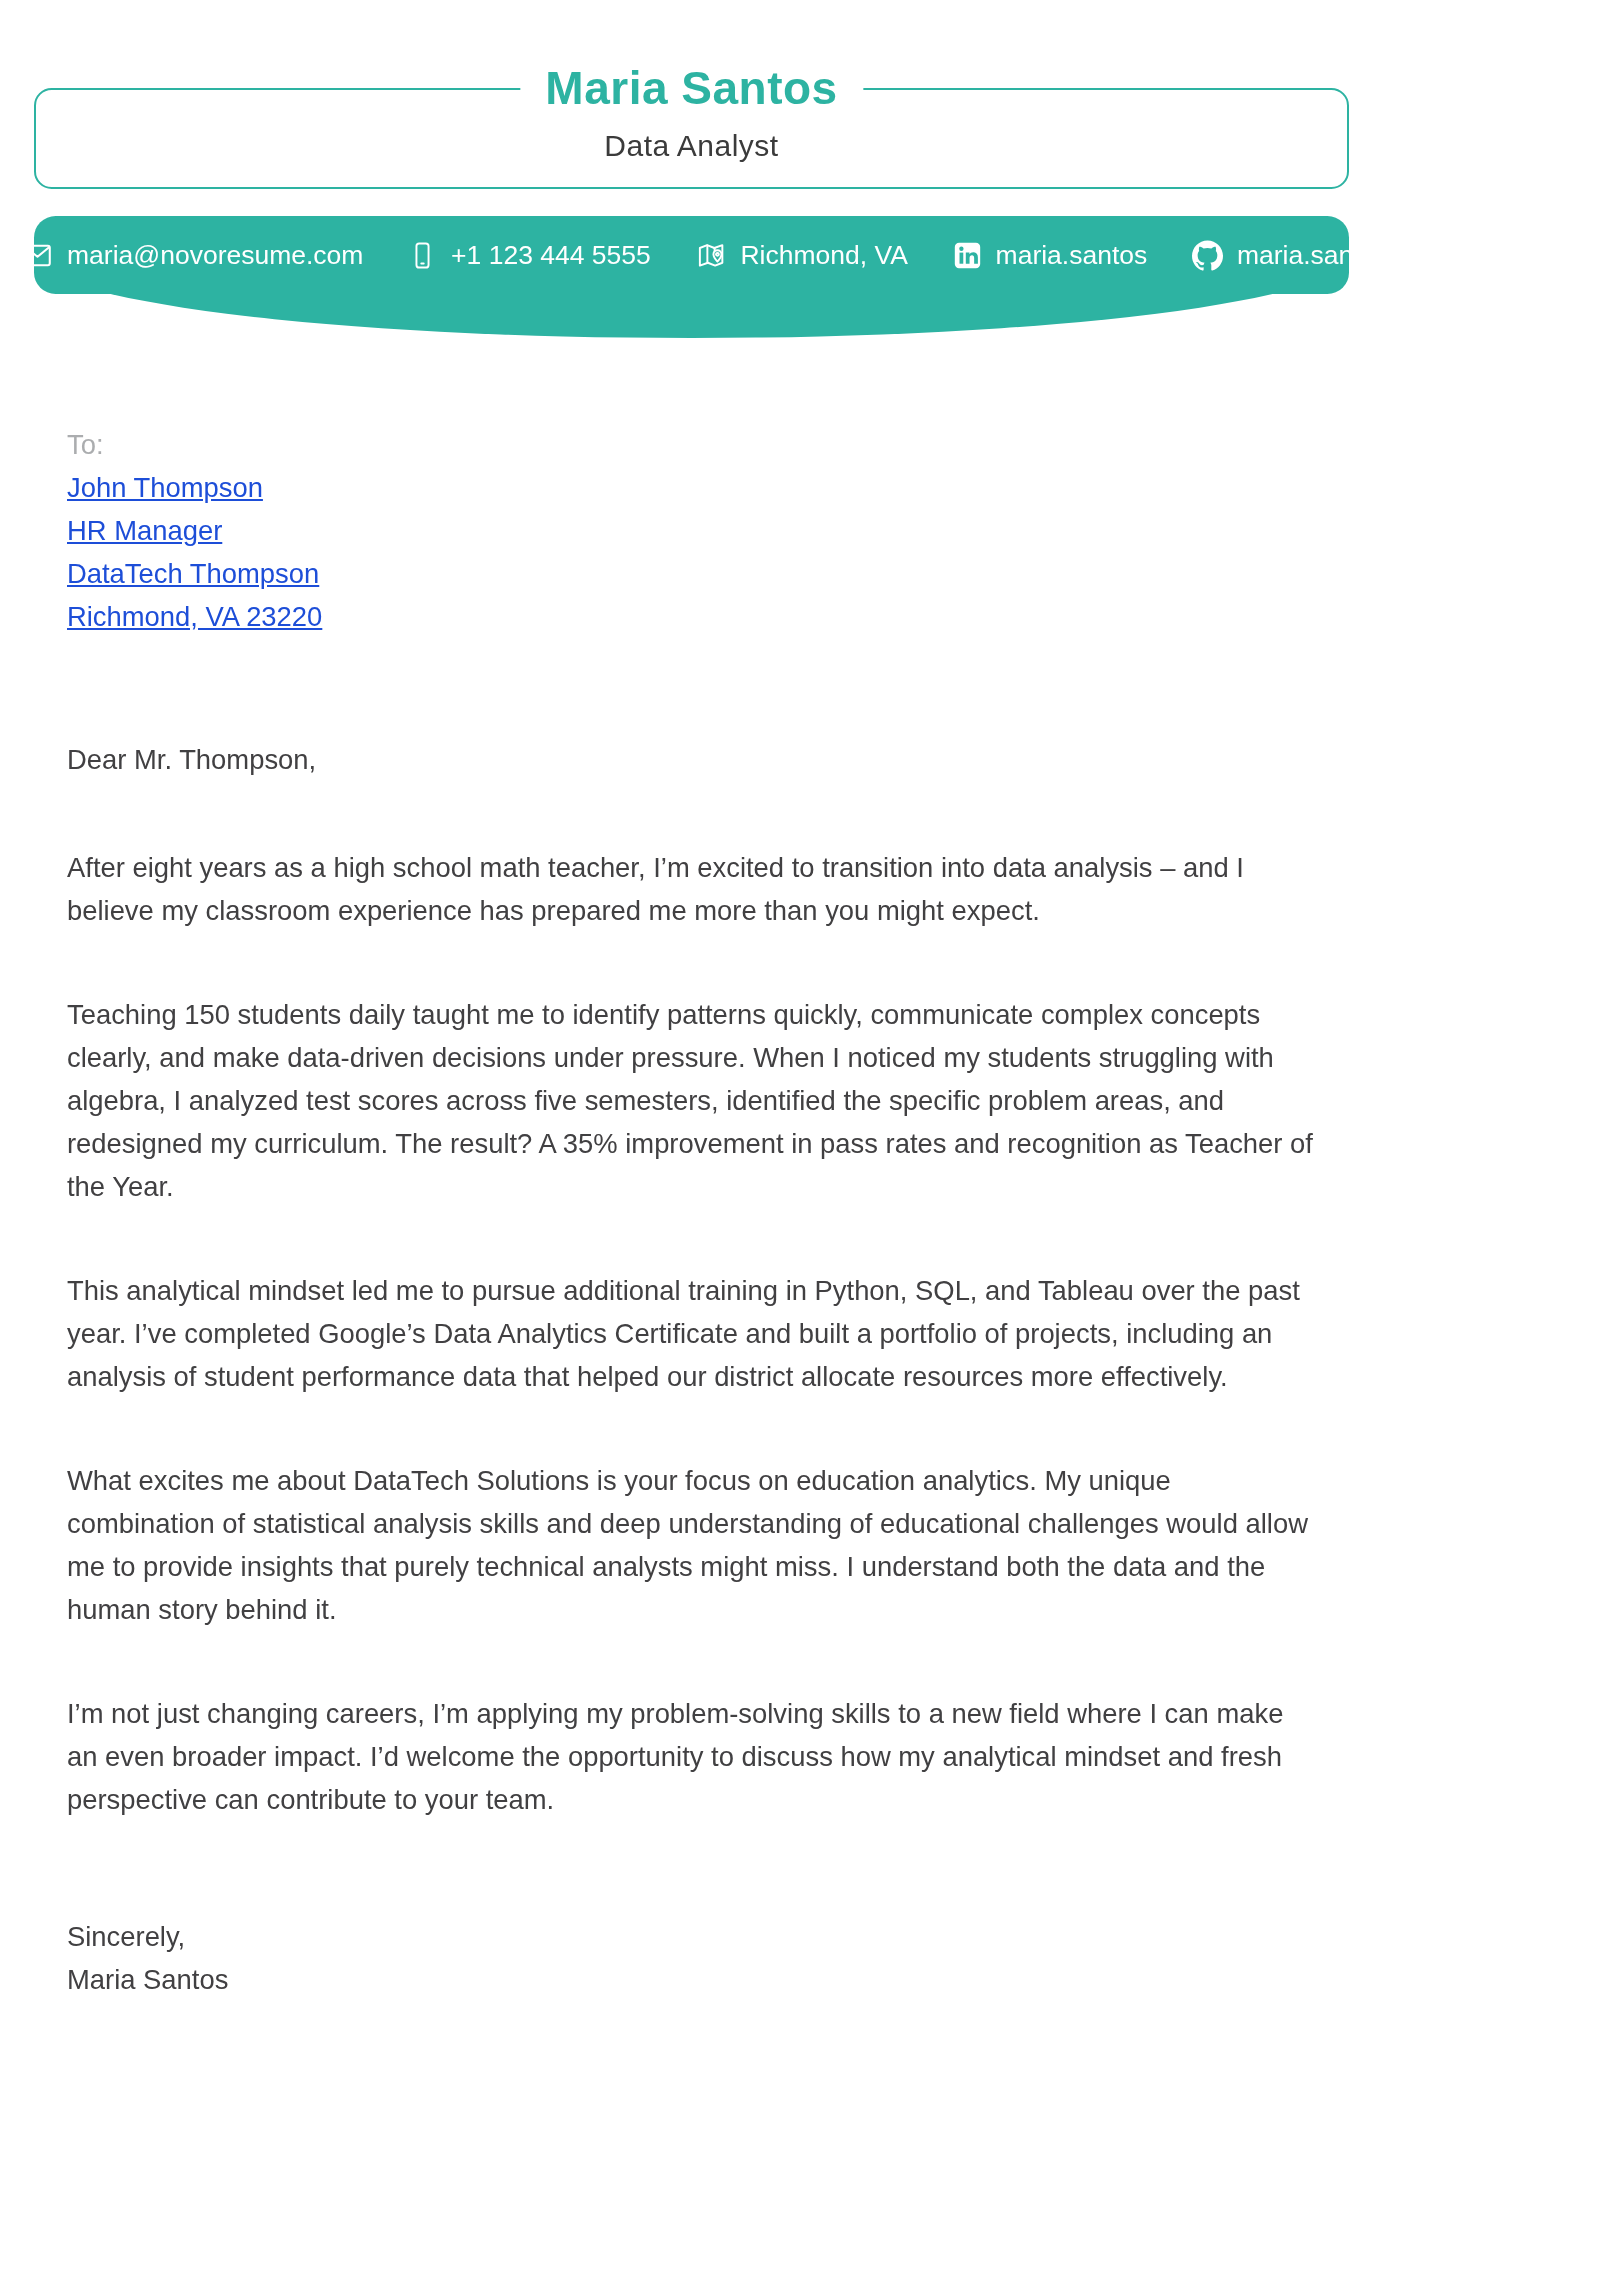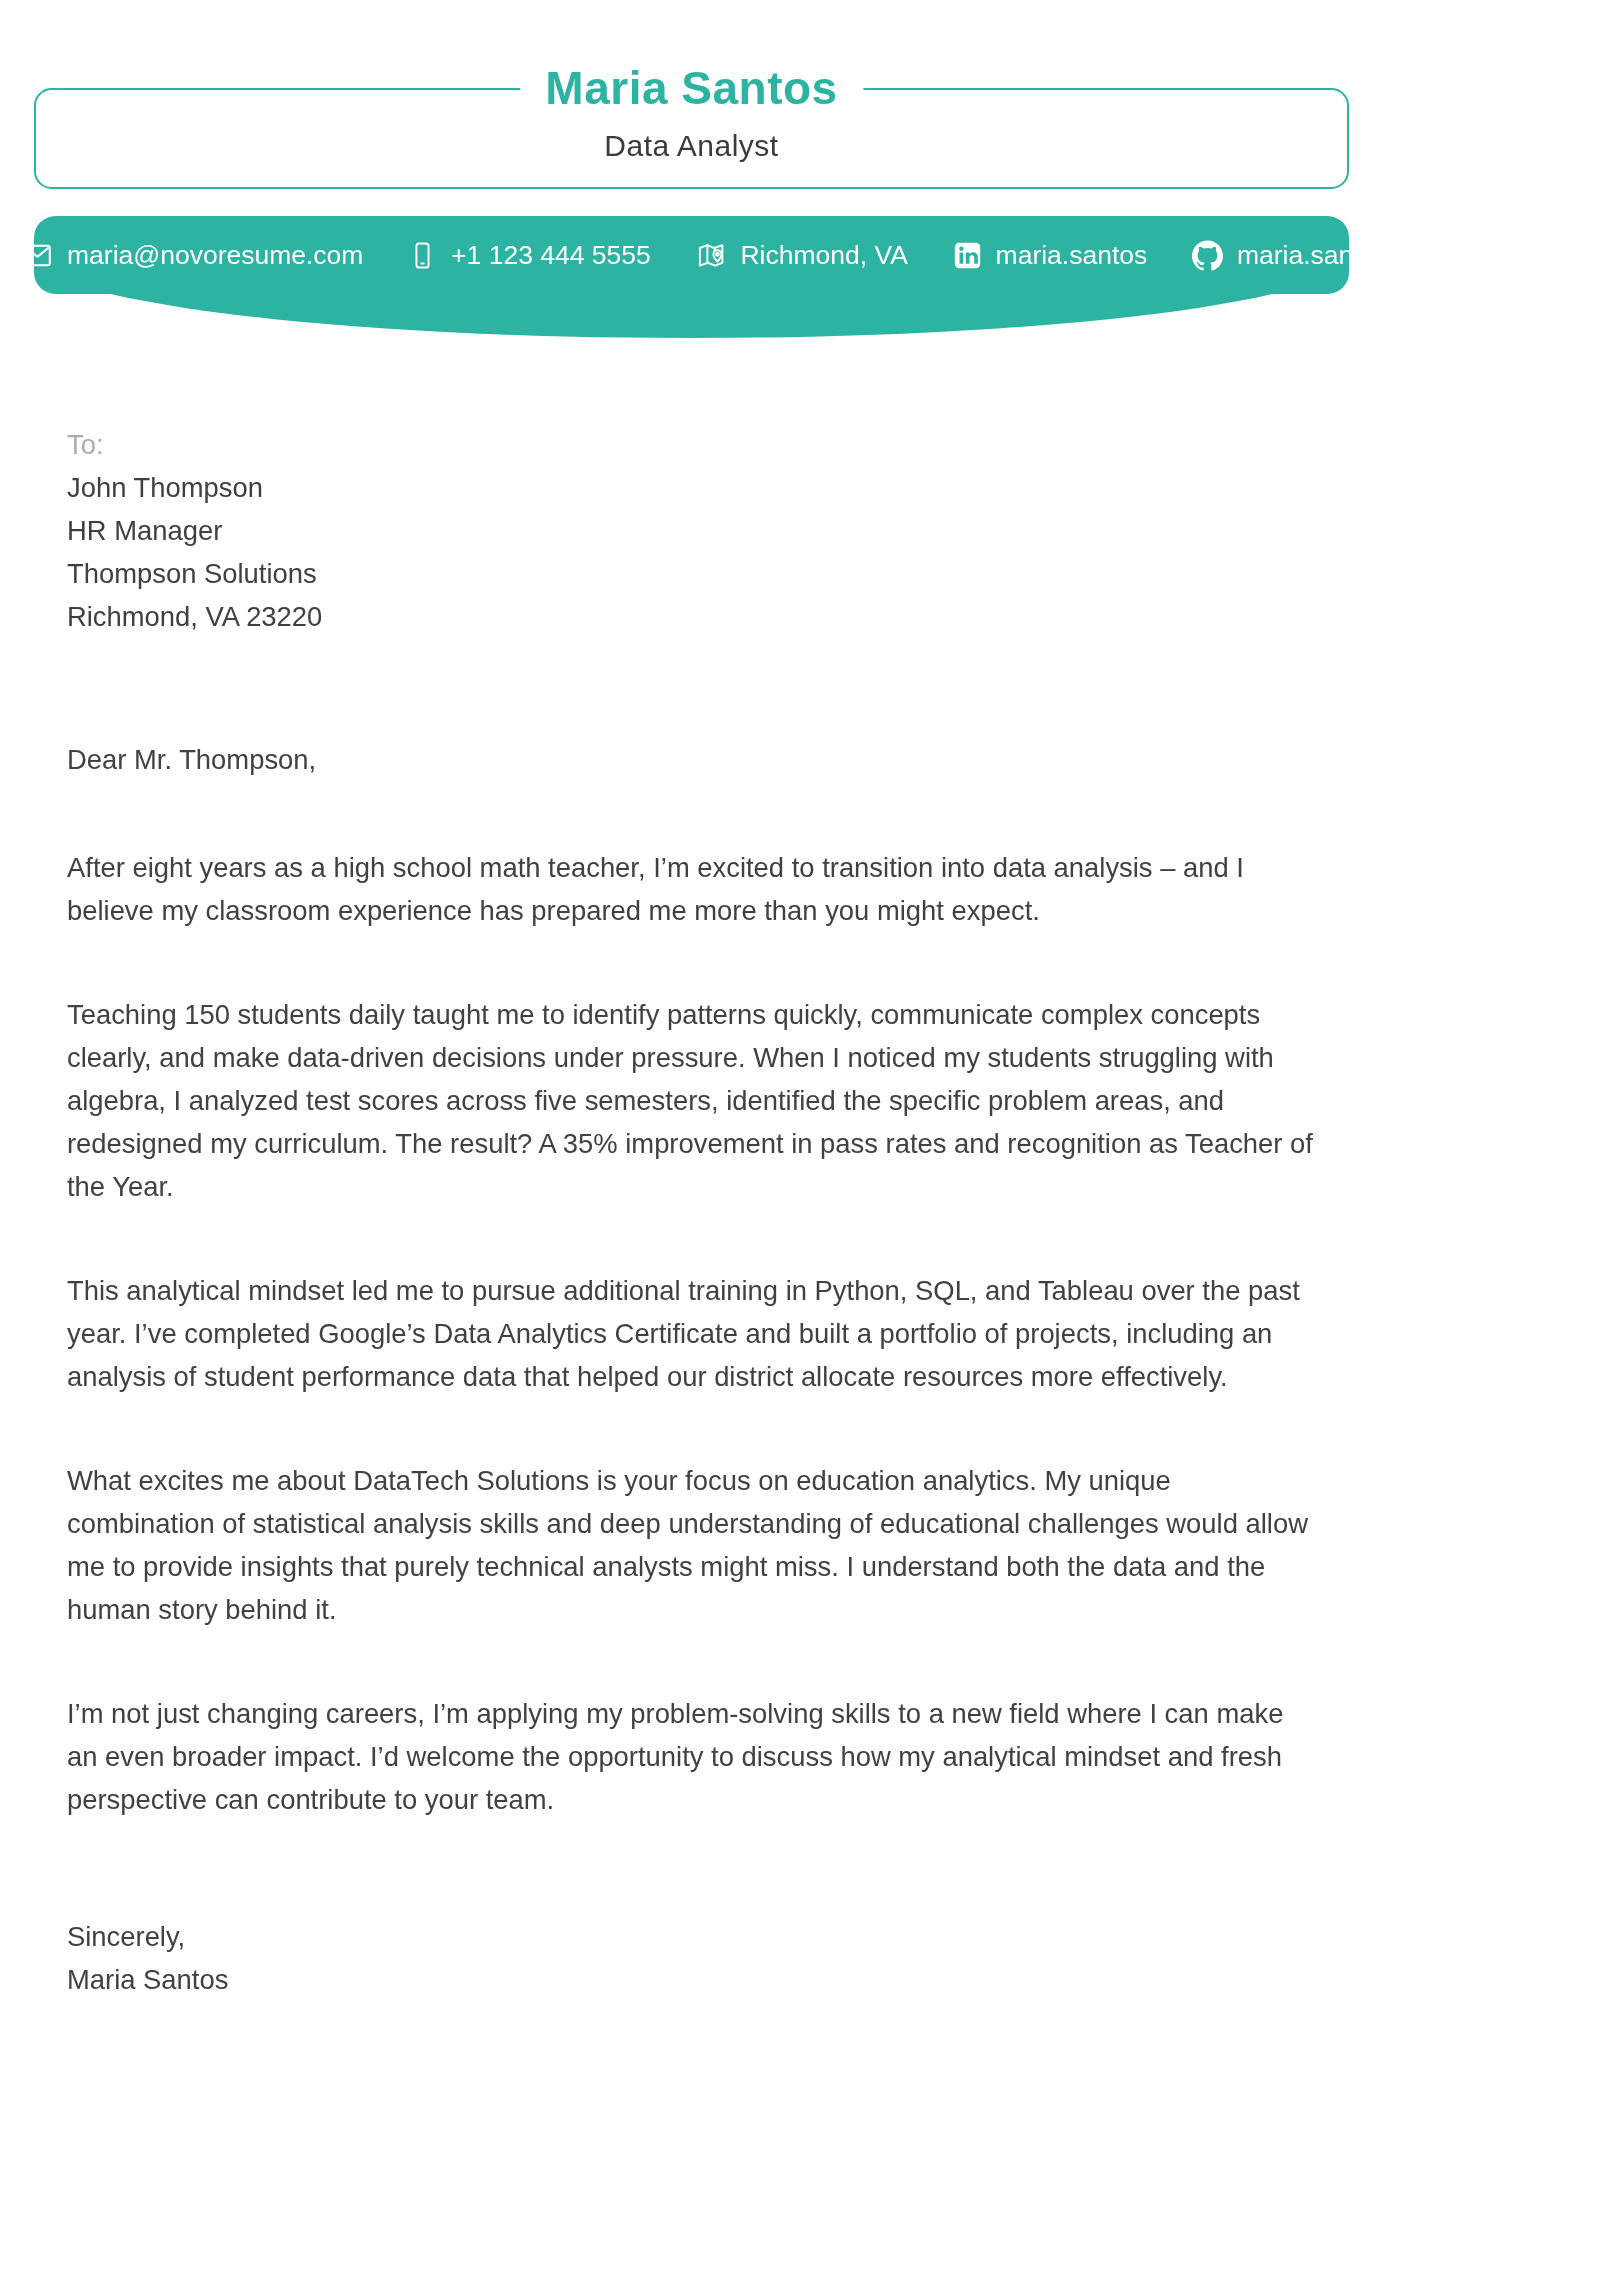--- a/index.html
+++ b/index.html
@@ -98,21 +98,21 @@
     position: absolute;
     left: 67px;
     right: 63px;
     top: 375px;
     font-size: 27.4px;
     line-height: 43px;
     color: #414042;
     margin-top: 48px;
   }
   .to-label { color: #abadaf; }
-  .recipient-line { color: #404040; }
+  .recipient-line { color: #1d4ed8; text-decoration: underline; }
   .greeting { margin-top: 100px; }
   .para { margin-top: 61px; }
   .para-first { margin-top: 65px; }
   .closing-block { margin-top: 94px; }
   .closing { }
   .signature { font-style: normal; }
 </style>
 </head>
 <body>
 
@@ -182,21 +182,21 @@
         <span>maria.santos</span>
       </div>
 
     </div>
   </div>
 
   <div class="letter">
     <div class="to-label">To:</div>
     <div class="recipient-line">John Thompson</div>
     <div class="recipient-line">HR Manager</div>
-    <div class="recipient-line">Thompson Solutions</div>
+    <div class="recipient-line">DataTech Thompson</div>
     <div class="recipient-line">Richmond, VA 23220</div>
 
     <p class="greeting">Dear Mr. Thompson,</p>
 
     <p class="para para-first">After eight years as a high school math teacher, I’m excited to transition into data analysis – and I believe my classroom experience has prepared me more than you might expect.</p>
     <p class="para">Teaching 150 students daily taught me to identify patterns quickly, communicate complex concepts clearly, and make data-driven decisions under pressure. When I noticed my students struggling with algebra, I analyzed test scores across five semesters, identified the specific problem areas, and redesigned my curriculum. The result? A 35% improvement in pass rates and recognition as Teacher of the Year.</p>
     <p class="para">This analytical mindset led me to pursue additional training in Python, SQL, and Tableau over the past year. I’ve completed Google’s Data Analytics Certificate and built a portfolio of projects, including an analysis of student performance data that helped our district allocate resources more effectively.</p>
     <p class="para">What excites me about DataTech Solutions is your focus on education analytics. My unique combination of statistical analysis skills and deep understanding of educational challenges would allow me to provide insights that purely technical analysts might miss. I understand both the data and the human story behind it.</p>
     <p class="para">I’m not just changing careers, I’m applying my problem-solving skills to a new field where I can make an even broader impact. I’d welcome the opportunity to discuss how my analytical mindset and fresh perspective can contribute to your team.</p>
 

